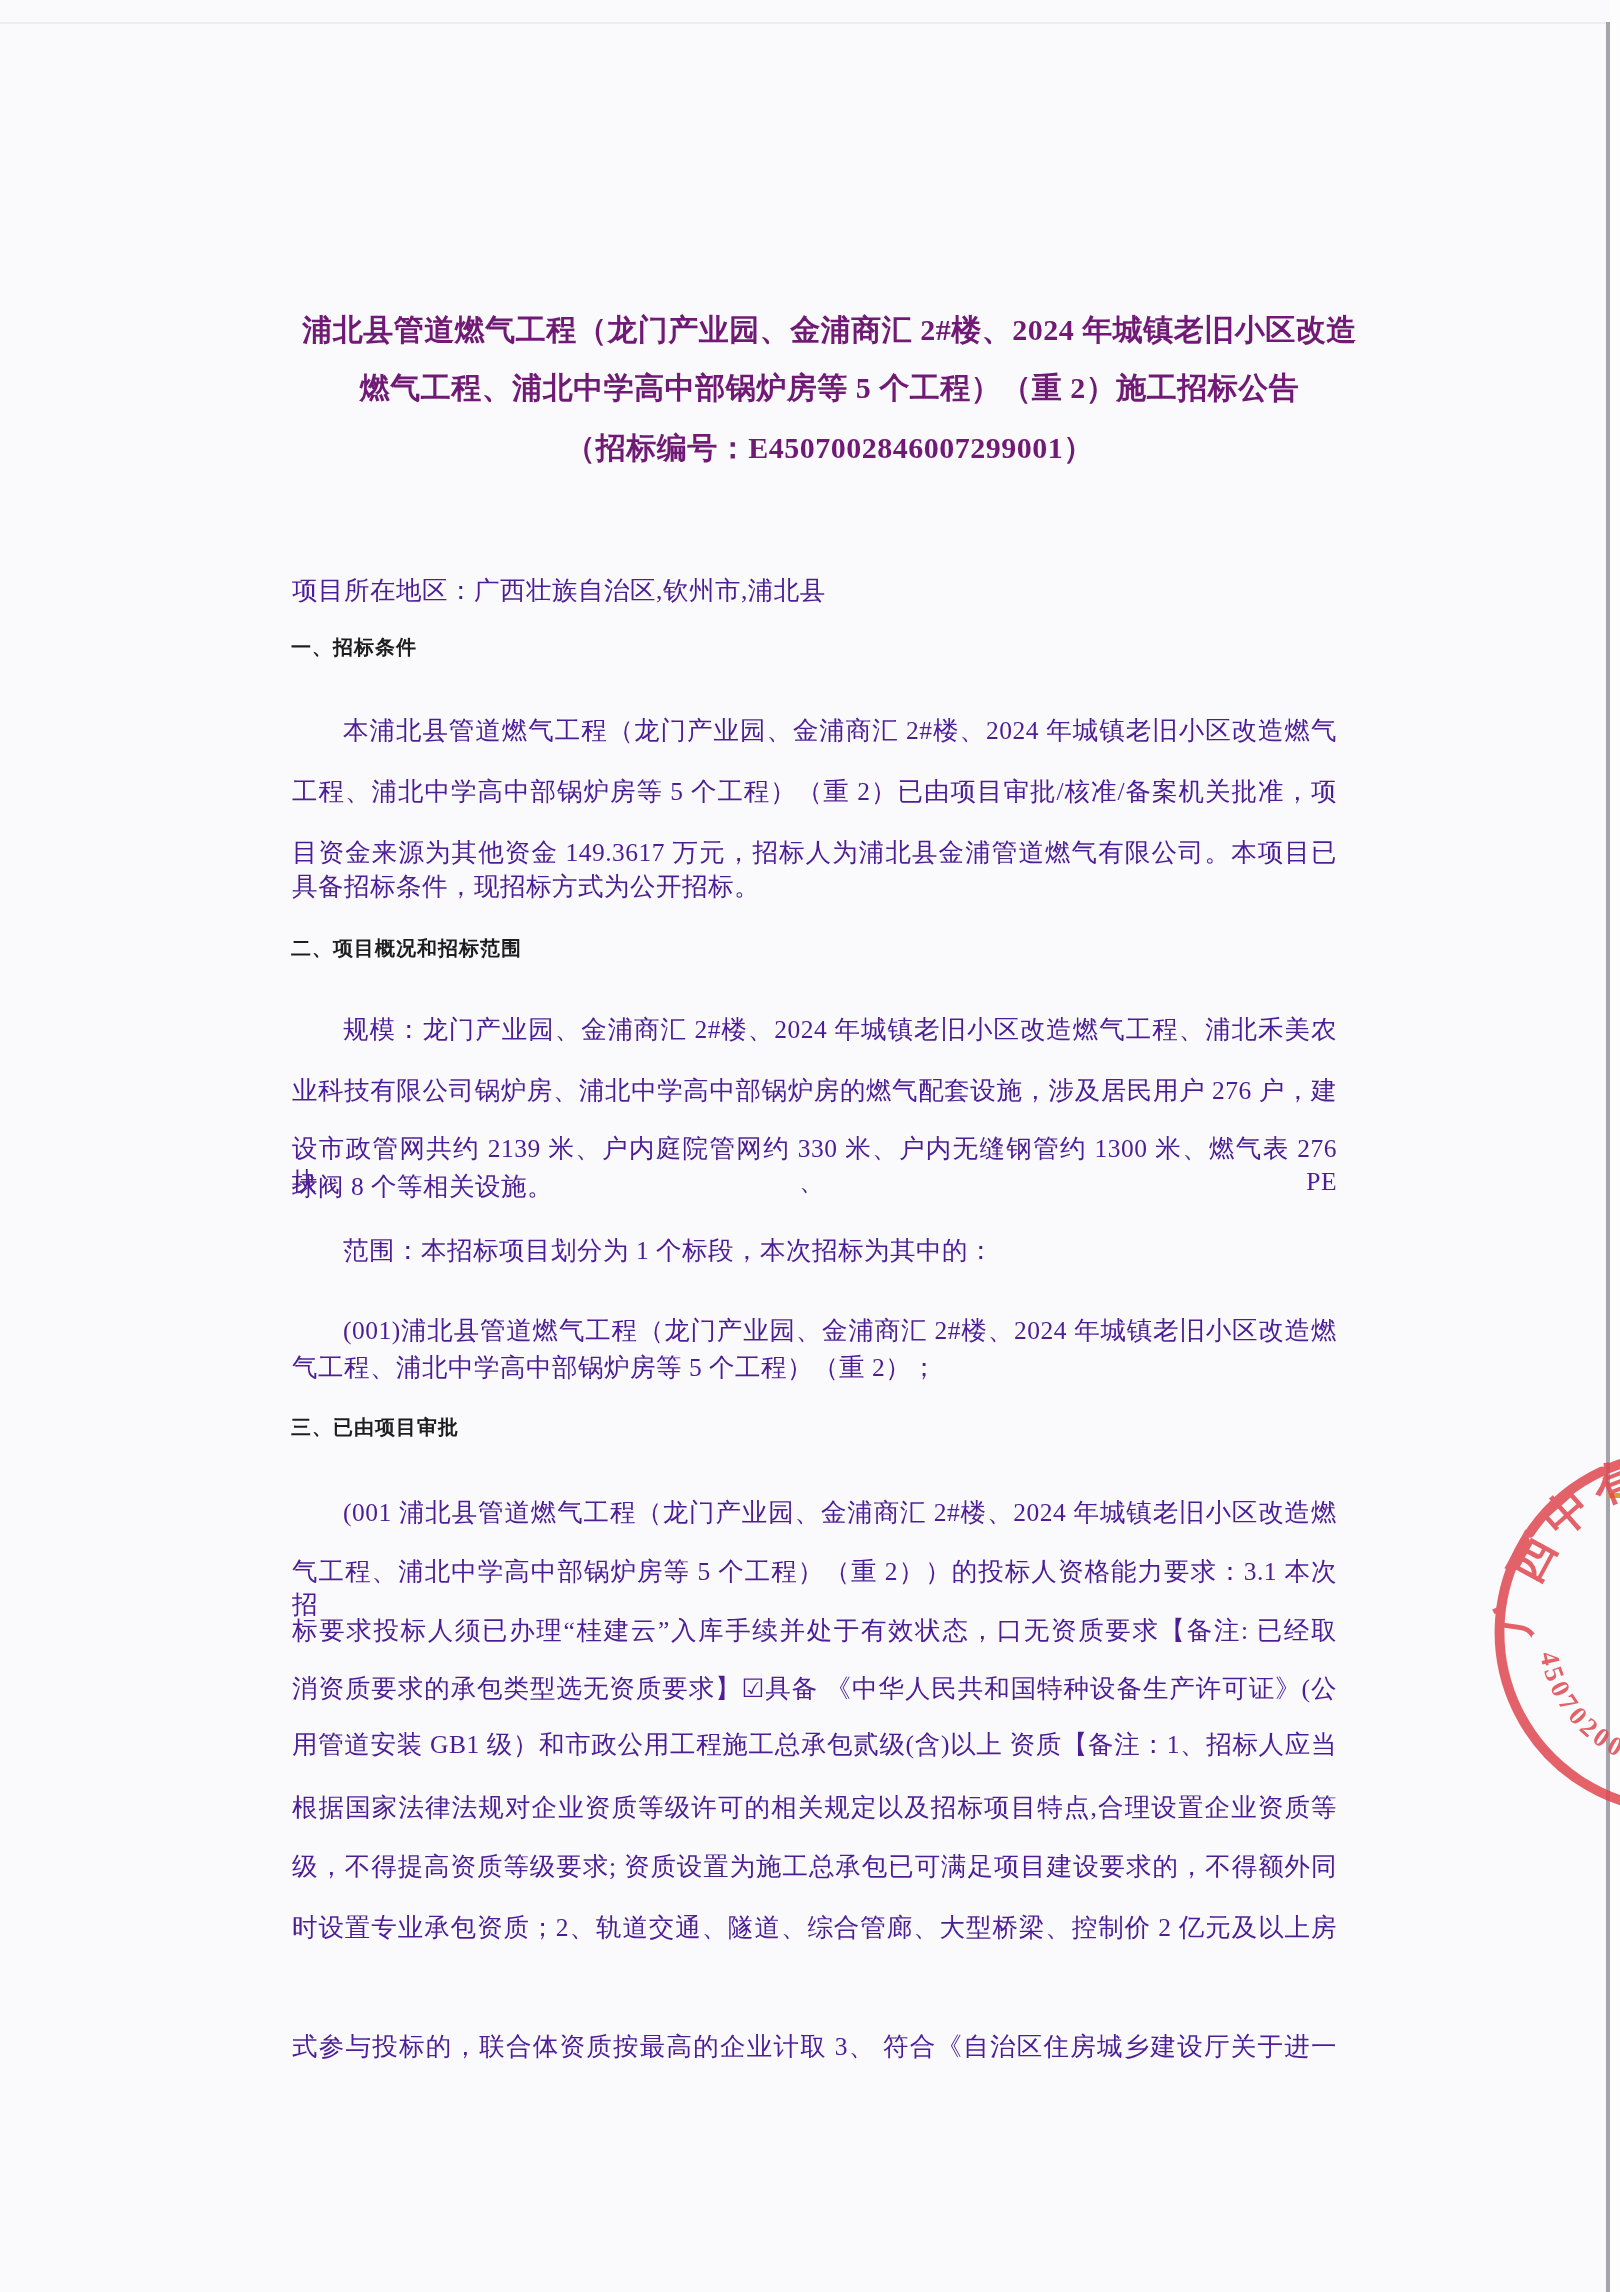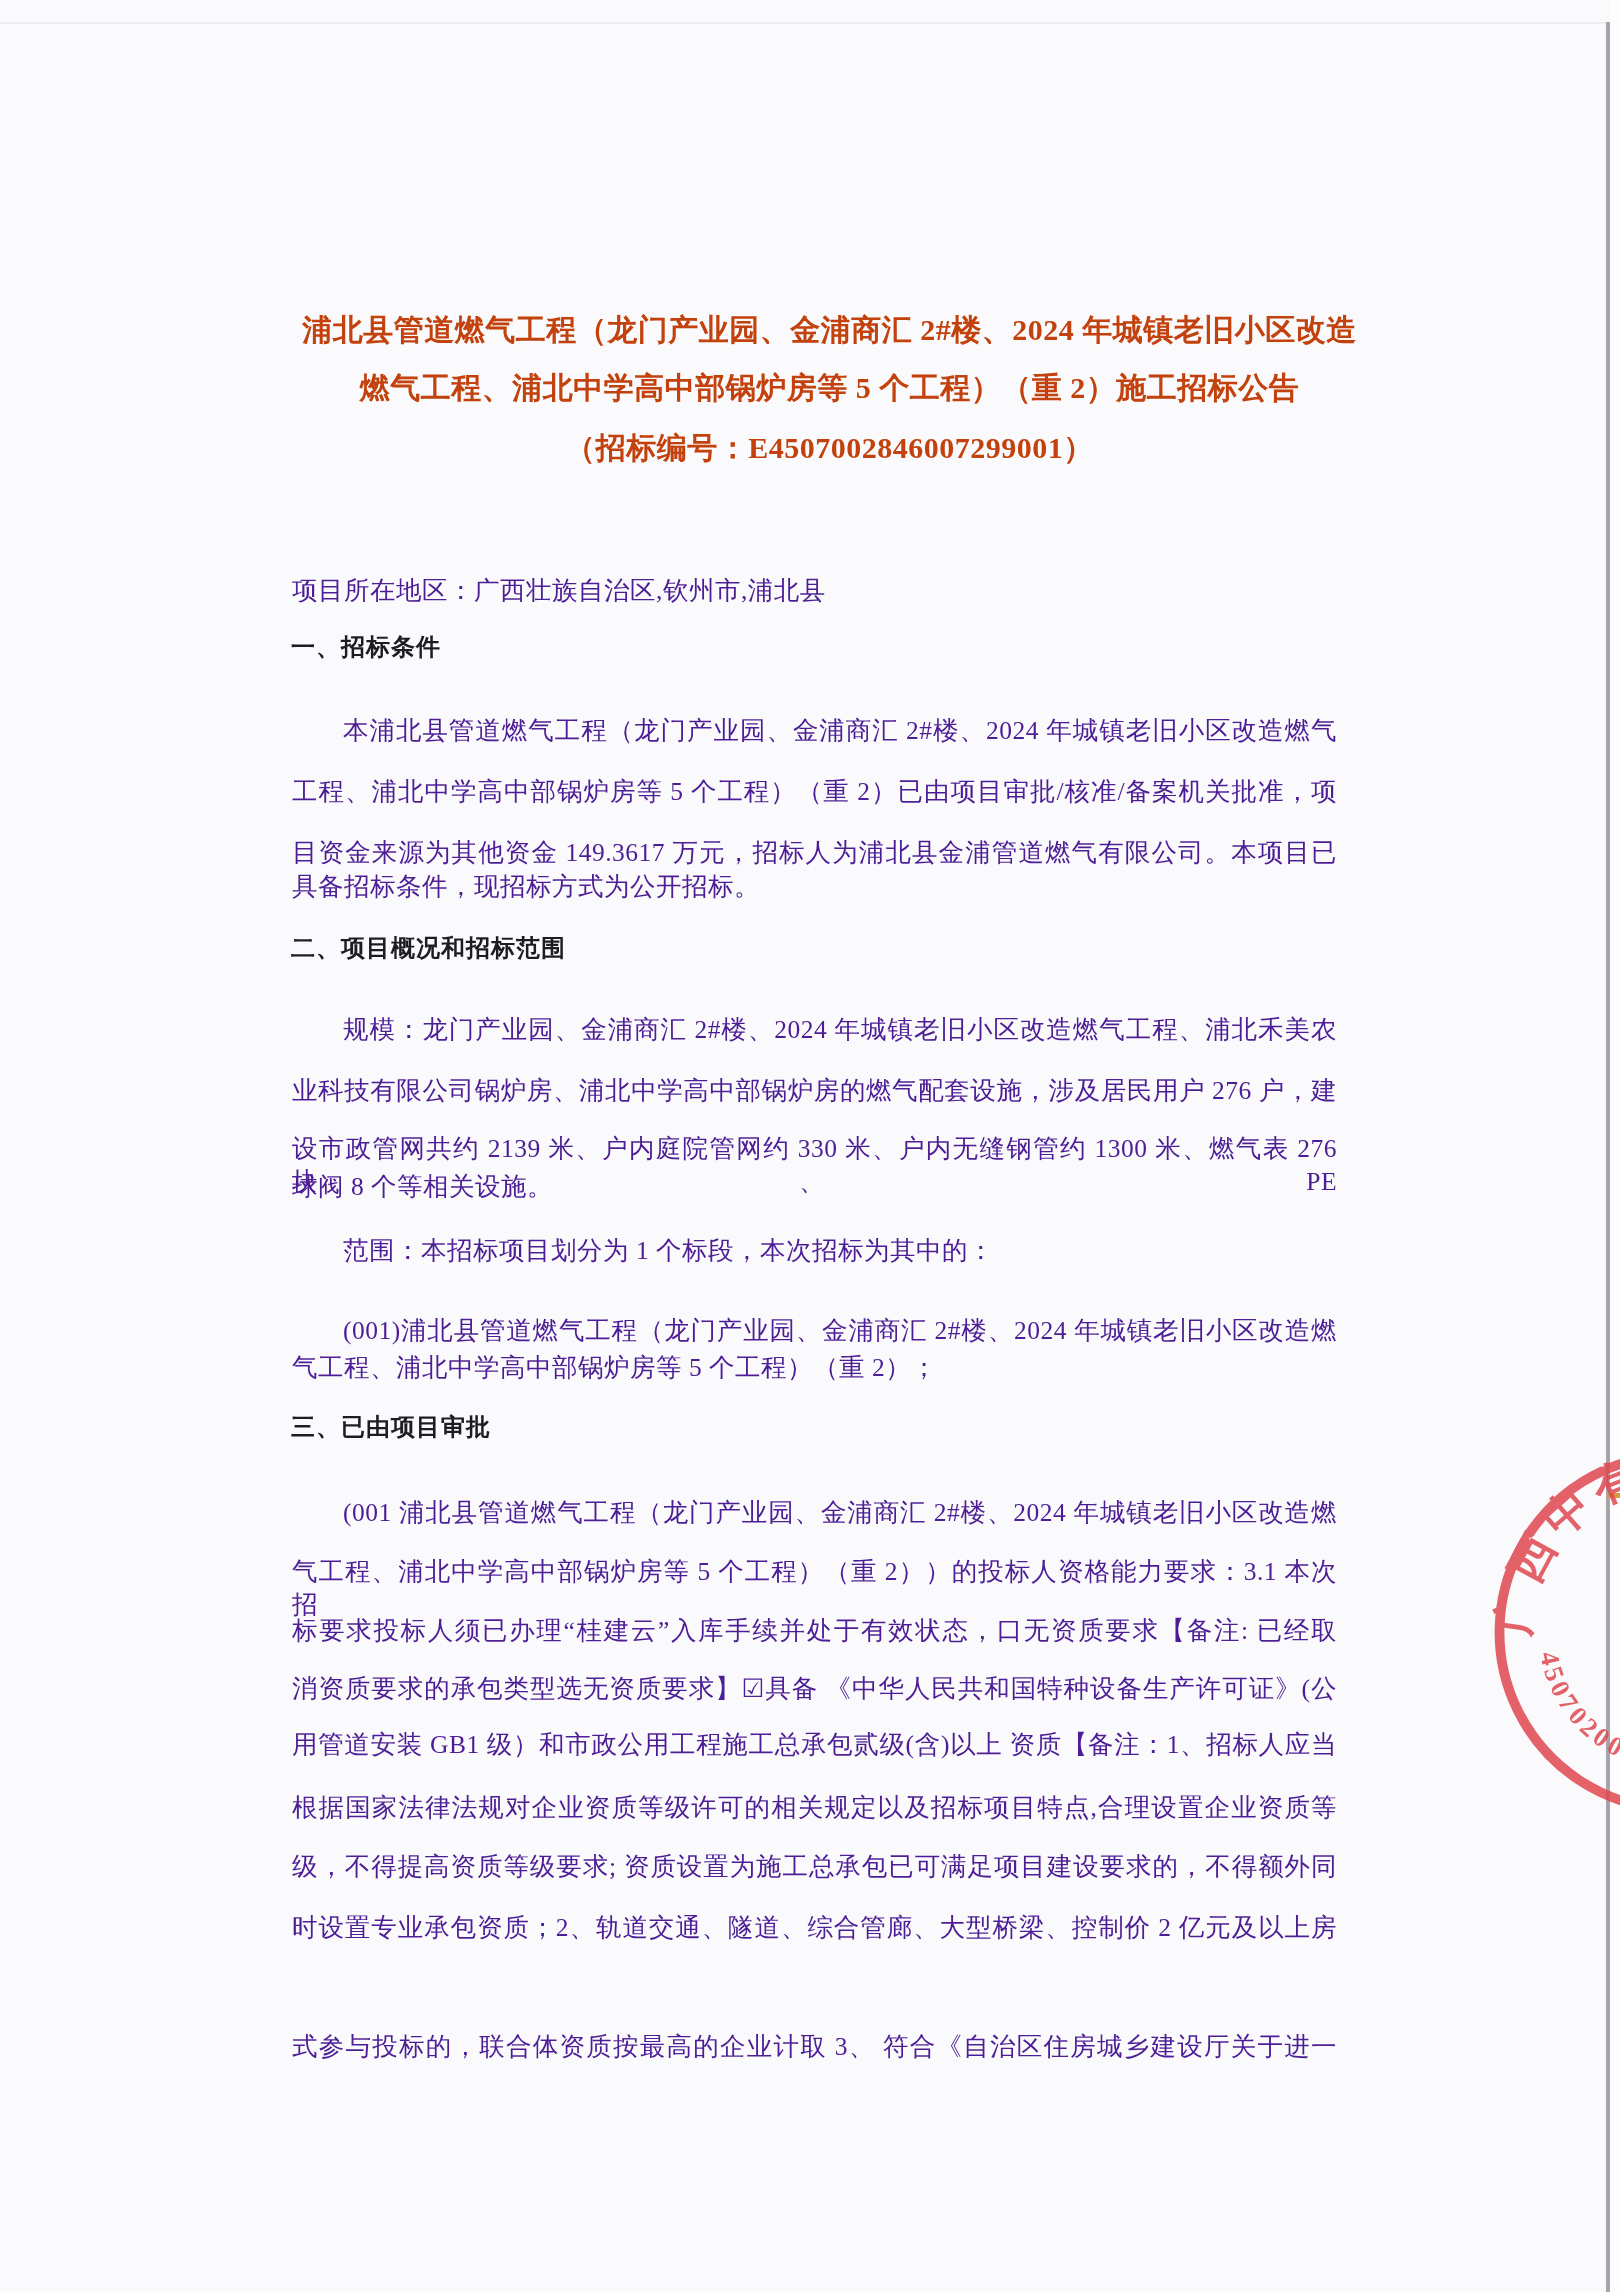--- a/index.html
+++ b/index.html
@@ -12,37 +12,37 @@
     color:#2b2b30;
   }
   
   .scan-top-line{position:absolute;left:0;top:21.6px;width:100%;height:2px;background:#ededf1;}
   .scan-edge-line{position:absolute;left:1606px;top:21.6px;width:3.9px;height:2271px;background:#a4a4aa;}
   .scan-edge-strip{position:absolute;left:1610px;top:0;width:9.8px;height:2293px;background:#fdfdfe;}
   .scan-orange-mark{position:absolute;left:1608px;top:1493px;width:11.8px;height:4.9px;background:#d99a3c;}
 
   .title-line{
     position:absolute;left:39px;right:0;height:35px;line-height:35px;
-    text-align:center;font-size:30px;font-weight:bold;color:#c2410c;
+    text-align:center;font-size:30px;font-weight:bold;color:#701a75;
     letter-spacing:0.5px;white-space:nowrap;
   }
   .bl{ 
     position:absolute;left:292px;width:1045px;height:33px;line-height:33px;
     font-size:25.5px;letter-spacing:0.5px;white-space:nowrap;color:#4c1d95;
   }
   .j{ 
     white-space:normal;
     text-align:justify;
     text-align-last:justify;
     margin-top:22px;
   }
   .ind{text-indent:51px;}
   .hl{ 
     position:absolute;left:291px;height:37px;line-height:37px;
-    font-size:24px;font-weight:bold;color:#1d1d21;letter-spacing:1px;white-space:nowrap;
+    font-size:20px;font-weight:bold;color:#1d1d21;letter-spacing:1px;white-space:nowrap;
   }
   .seal-svg{position:absolute;left:0;top:0;pointer-events:none;}
 </style>
 </head>
 <body>
 
 <div class="page">
 
   <div class="scan-top-line"></div>
   <div class="scan-edge-strip"></div>

